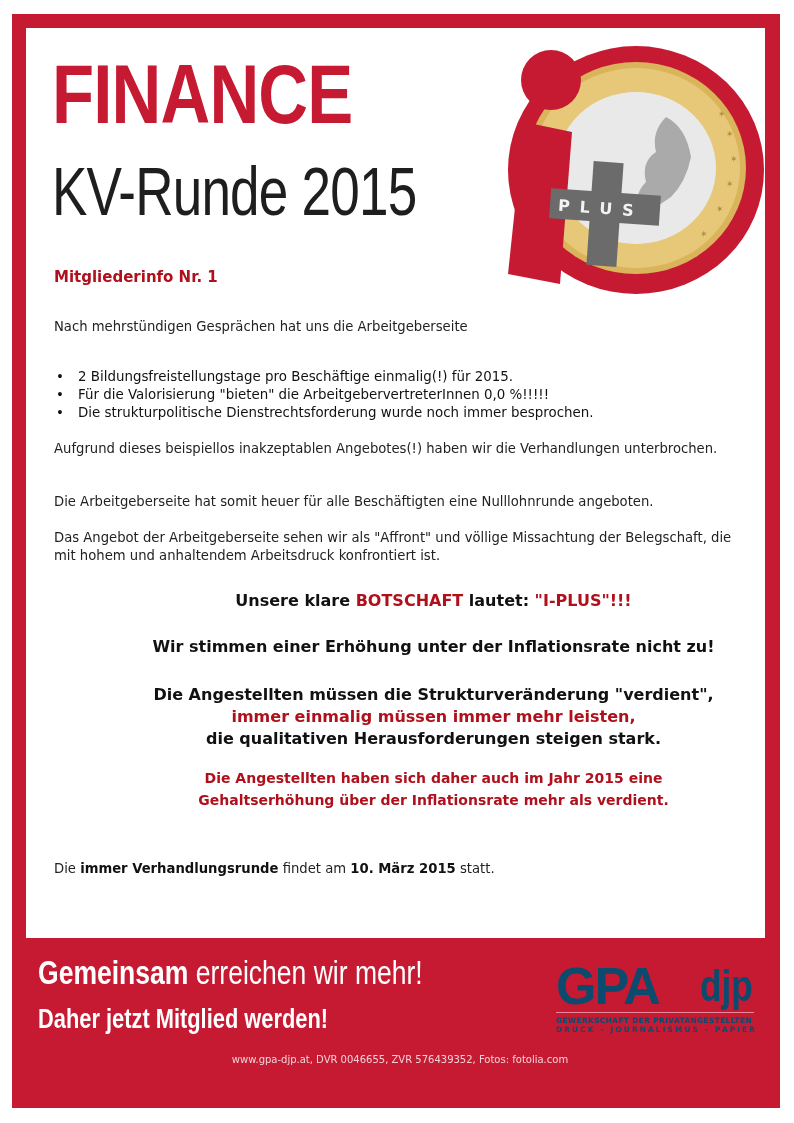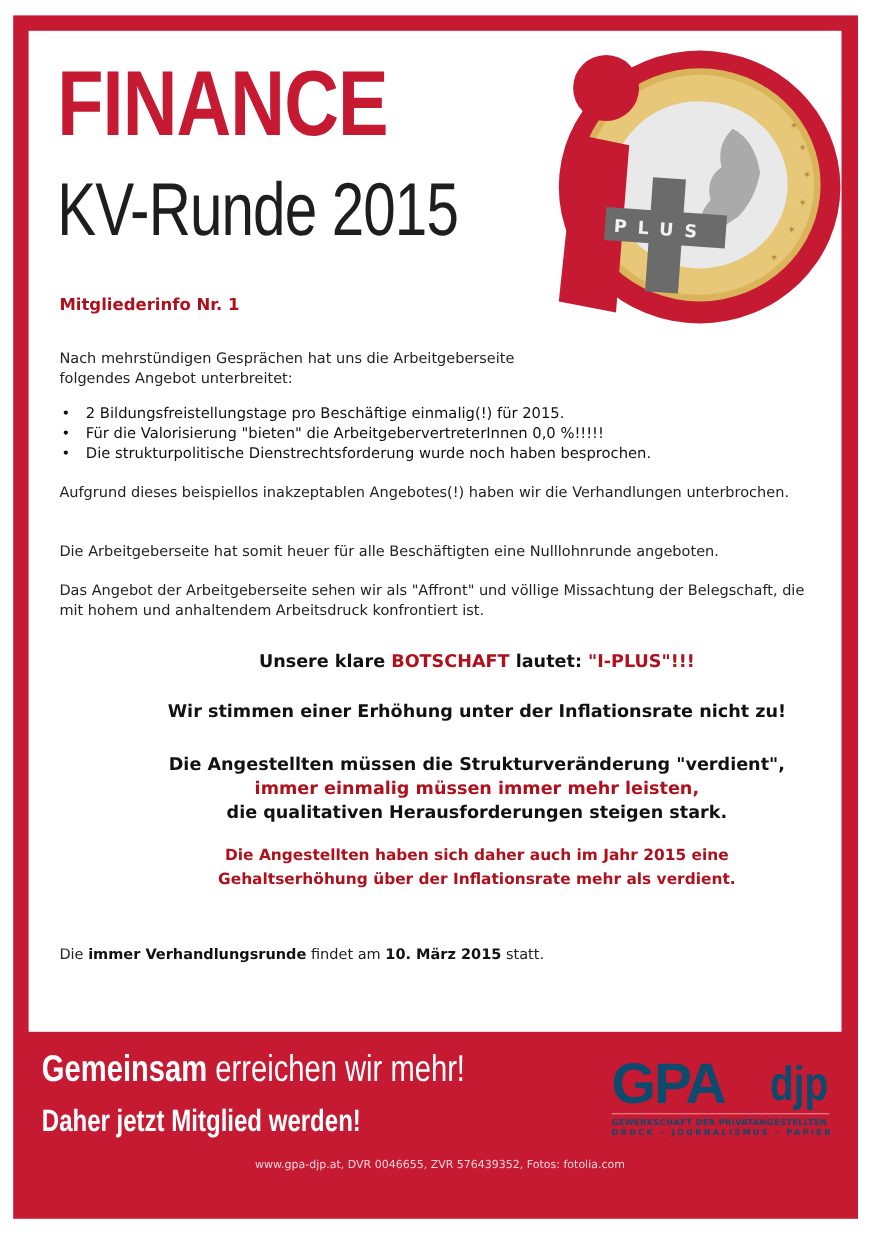--- a/index.html
+++ b/index.html
@@ -90,27 +90,26 @@
     <rect x="104" y="140" width="30" height="104" fill="#6b6b6b" transform="rotate(4 119 192)"></rect>
     <rect x="64" y="170" width="110" height="30" fill="#6b6b6b" transform="rotate(4 119 185)"></rect>
     <text x="72" y="192" fill="#f2f2f2" font-family="DejaVu Sans, sans-serif" font-weight="bold" font-size="16" letter-spacing="10" transform="rotate(4 119 185)">PLUS</text>
   </svg>
 </div>
 
 <div class="subtitle">Mitgliederinfo Nr. 1</div>
 
 <div class="p intro">
   <div>Nach mehrstündigen Gesprächen hat uns die Arbeitgeberseite</div>
-  <div>folgendes Angebot unterbreitet:</div>
 </div>
 
 <ul class="bullets">
   <li>2 Bildungsfreistellungstage pro Beschäftige einmalig(!) für 2015.</li>
   <li>Für die Valorisierung "bieten" die ArbeitgebervertreterInnen 0,0 %!!!!!</li>
-  <li>Die strukturpolitische Dienstrechtsforderung wurde noch haben besprochen.</li>
+  <li>Die strukturpolitische Dienstrechtsforderung wurde noch immer besprochen.</li>
 </ul>
 
 <div class="p para1">Aufgrund dieses beispiellos inakzeptablen Angebotes(!) haben wir die Verhandlungen unterbrochen.</div>
 <div class="p para2">Die Arbeitgeberseite hat somit heuer für alle Beschäftigten eine Nulllohnrunde angeboten.</div>
 <div class="p para3">Das Angebot der Arbeitgeberseite sehen wir  als "Affront" und völlige Missachtung der Belegschaft, die mit hohem und anhaltendem Arbeitsdruck konfrontiert ist.</div>
 
 <div class="center msg1">
   <span>Unsere klare </span><span class="red">BOTSCHAFT</span><span> lautet: </span><span class="red">"I-PLUS"!!!</span>
 </div>
 <div class="center msg2">Wir stimmen einer Erhöhung unter der Inflationsrate nicht zu!</div>

